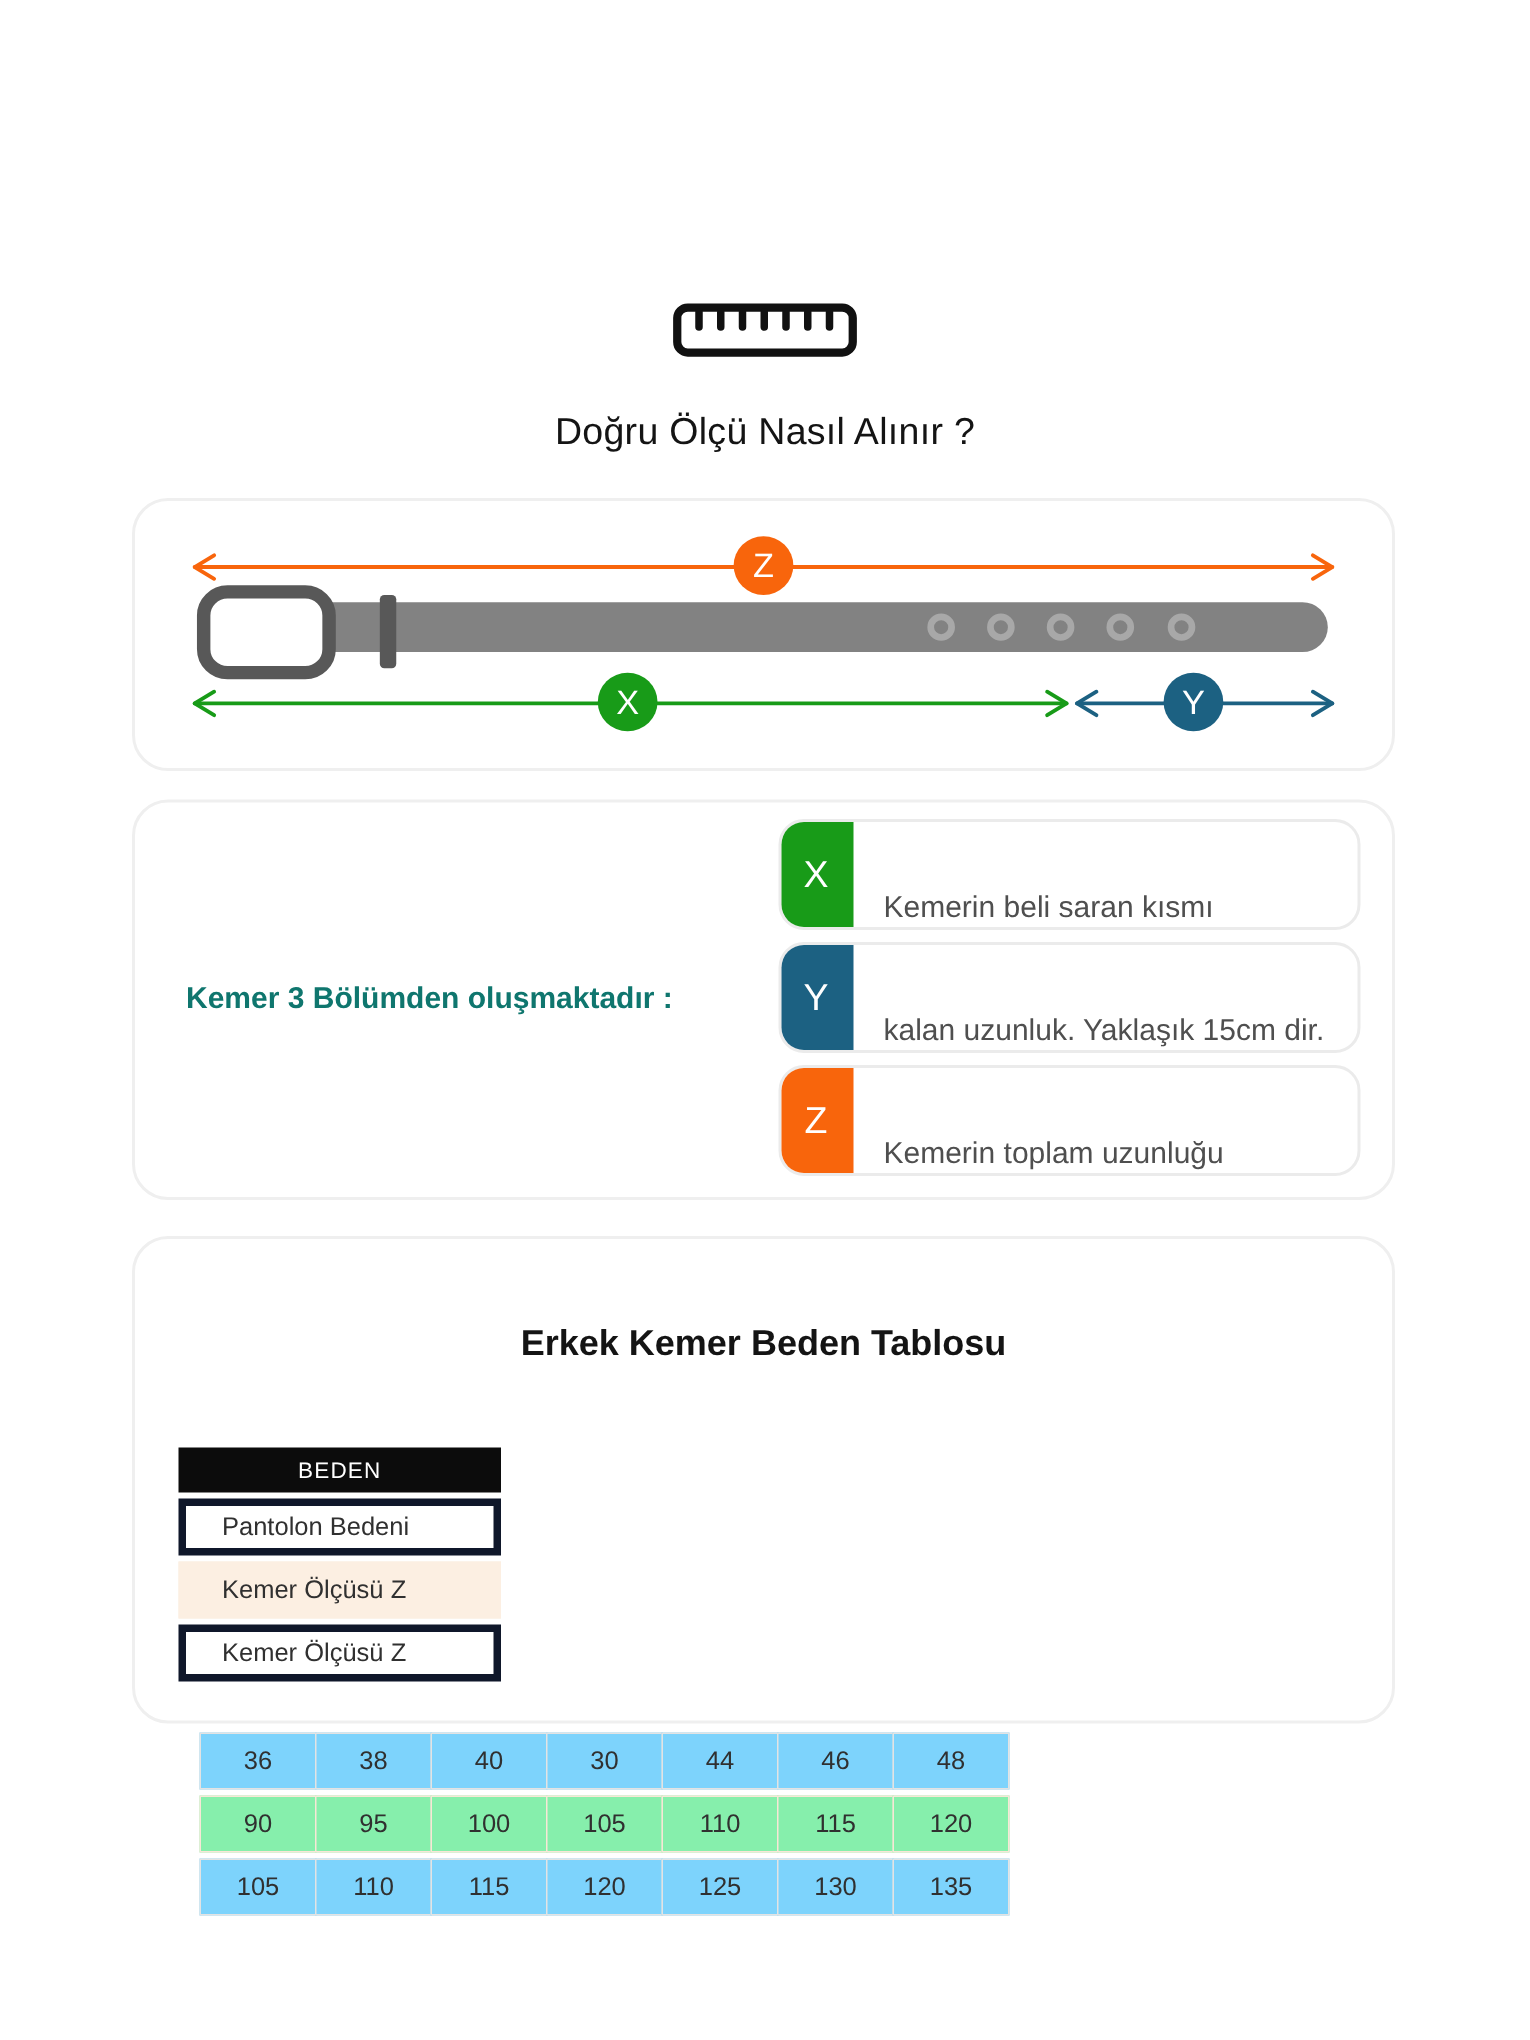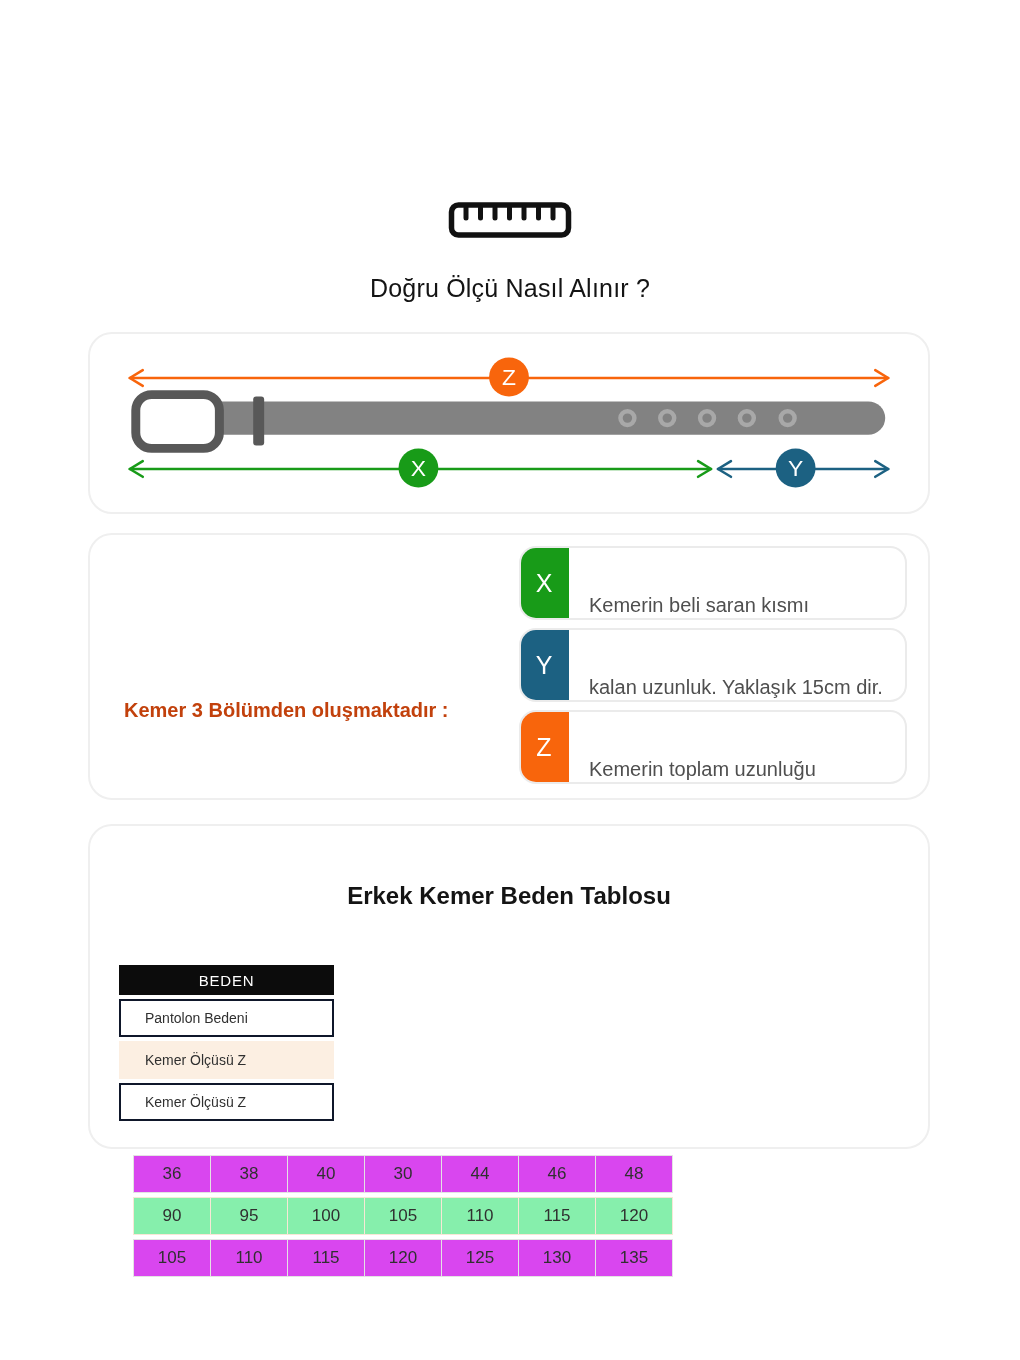--- a/index.html
+++ b/index.html
@@ -16,48 +16,48 @@
           border:2px solid #efefef; border-radius:24px; box-sizing:border-box; }
   .card-diagram { top:332px; height:182px; }
   .card-legend  { top:533px; height:267px; }
   .card-table   { top:824px; height:325px; }
 
   .belt-svg { position:absolute; inset:0; width:100%; height:100%; }
   .belt-svg text { font-family:"Liberation Sans", sans-serif; font-size:23px; fill:#ffffff; }
 
   
   .legend-heading { position:absolute; left:34px; top:0; height:100%; width:390px;
-                    display:flex; align-items:center; font-size:20px; font-weight:bold; color:#c2410c;margin-top:44px; }
+                    display:flex; align-items:center; font-size:20px; font-weight:bold; color:#0f766e; }
   .legend-rows { position:absolute; left:429px; top:11px; width:388px;
                  display:flex; flex-direction:column; gap:8px; }
   .legend-row { height:74px; border:2px solid #ebebeb; border-radius:17px; overflow:hidden;
                 display:flex; background:#fff; box-sizing:border-box; }
   .legend-tab { flex:0 0 50px; margin:-2px 0 -2px -2px; display:flex; align-items:center;
                 justify-content:center; color:#fff; font-size:25px; }
   .tab-x { background:#189b18; }
   .tab-y { background:#1c6182; }
   .tab-z { background:#f8650c; }
   .legend-text { flex:1; display:flex; flex-direction:column; justify-content:center;
                  padding:6px 8px 6px 20px; font-size:20px; color:#4f4f4f; line-height:1.35;margin-top:44px; }
 
   
   .table-title { position:absolute; top:56px; left:0; width:100%; text-align:center;
                  font-size:24px; font-weight:bold; color:#141414; }
   .sizetable { position:absolute; left:29px; top:139px; display:flex;flex-direction:column; }
   .labels-col { width:215px; display:flex; flex-direction:column; gap:4px; }
   .corner-cell { height:30px; background:#0c0c0c; color:#fff; display:flex; align-items:center;
                  justify-content:center; font-size:15px; letter-spacing:0.8px; }
-  .label-cell { height:38px; border:2px solid #0f172a; display:flex; align-items:center;
-                padding-left:24px; font-size:14px; color:#303030; box-sizing:border-box; background:#fff; }
+  .label-cell { height:38px; border:5px solid #0f172a; display:flex; align-items:center;
+                padding-left:24px; font-size:17px; color:#303030; box-sizing:border-box; background:#fff; }
   .label-cell.highlight { background:#fcefe2; border-color:#fcefe2; }
   .values-block { margin-left:14px; margin-top:34px; display:flex; flex-direction:column; gap:4px; }
   .values-row { display:flex; }
   .value-cell { width:78px; height:38px; border:1px solid #e3e3e3; margin-left:-1px;
                 display:flex; align-items:center; justify-content:center; font-size:17px;
-                color:#303030; box-sizing:border-box; background:#d946ef; }
+                color:#303030; box-sizing:border-box; background:#7dd3fc; }
   .values-row .value-cell:first-child { margin-left:0; }
   .values-row.highlight .value-cell { background:#86efac; border-color:#f8e7d6;text-align:center; }
 </style>
 </head>
 <body>
 
 <div class="page">
 
   <svg class="ruler-icon" viewBox="0 0 124 38">
     <rect x="3.5" y="4" width="117" height="30" rx="7" fill="none" stroke="#111111" stroke-width="5.5"></rect>

